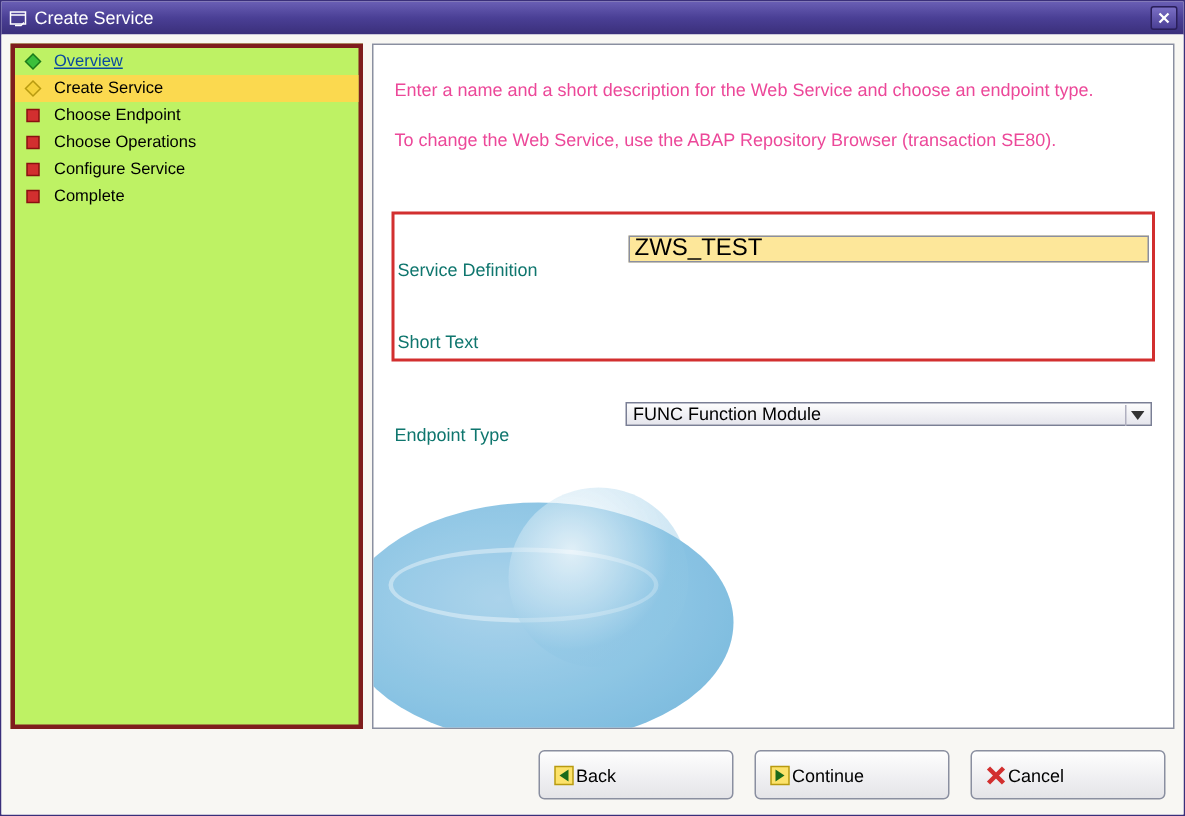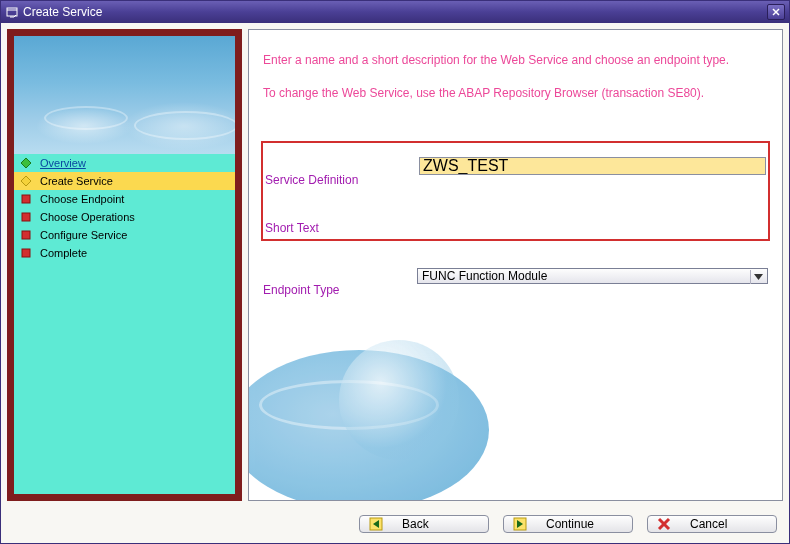--- a/index.html
+++ b/index.html
@@ -57,24 +57,24 @@
     background: #f8f7f3;
   }
   .main-panels {
     flex: 1;
     display: flex;
     padding: 6px;
     gap: 6px;
   }
   .left-panel {
     width: 235px;
-    border: 7px solid #7f1d1d;
-    background: #5eead4;
-    display: flex;
-    flex-direction: column;
+    border: 3px solid #7f1d1d;
+    background: #bef264;
+    display: flex;
+    flex-direction: row;
   }
   .left-image {
     height: 118px;
     background: radial-gradient(ellipse 80px 30px at 70px 90px, rgba(255,255,255,0.5) 0%, transparent 60%),
                 radial-gradient(ellipse 100px 40px at 170px 90px, rgba(255,255,255,0.4) 0%, transparent 60%),
                 linear-gradient(to bottom, #5aa8d4 0%, #7abce0 40%, #9dcce8 70%, #b8dcf0 100%);
     position: relative;
     overflow: hidden;
   }
   .left-image::before, .left-image::after {
@@ -135,21 +135,21 @@
     padding: 10px 14px 0 14px;
     font-size: 12px;
   }
   .form-row {
     display: flex;
     align-items: center;
     margin-bottom: 6px;
   }
   .form-row label {
     width: 154px;
-    color: #a21caf;
+    color: #0f766e;
     margin-top: 28px;
   }
   .form-row .field-wrap {
     flex: 1;
   }
   .highlight-box {
     border: 2px solid #d22f2f;
     padding: 2px 2px;
     margin: -2px -2px 8px -2px;
   }
@@ -198,28 +198,27 @@
     border-radius: 50%;
   }
   .button-bar {
     display: flex;
     justify-content: flex-end;
     gap: 14px;
     padding: 8px 12px 10px 12px;
   }
   .sap-btn {
     width: 130px;
-    height: 18px;
+    height: 33px;
     border: 1px solid #8a8fa0;
     border-radius: 4px;
     background: linear-gradient(to bottom,#fefefe,#e4e4e8);
     display: flex;
     align-items: center;
     padding: 0 8px;
-    gap: 18px;
     font-size: 12px;
     cursor: pointer;
   }
   .sap-btn .btn-icon {
     width: 16px; height: 16px;
     display: flex; align-items: center; justify-content: center;
   }
   .sap-btn .btn-label { flex:1; text-align:left; }
 </style>
 </head>

